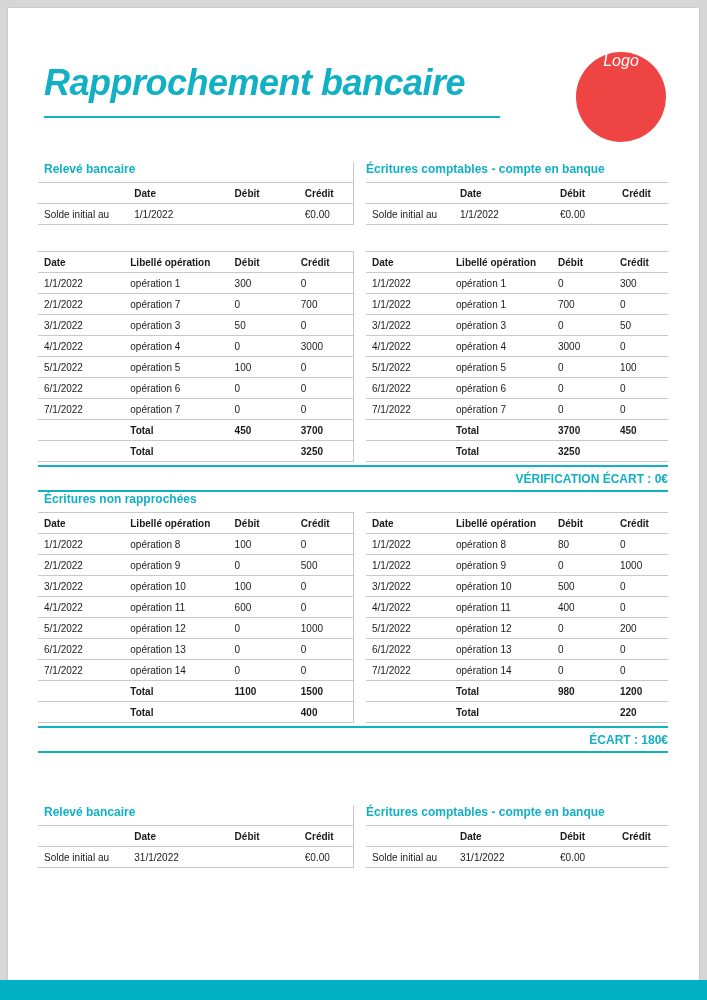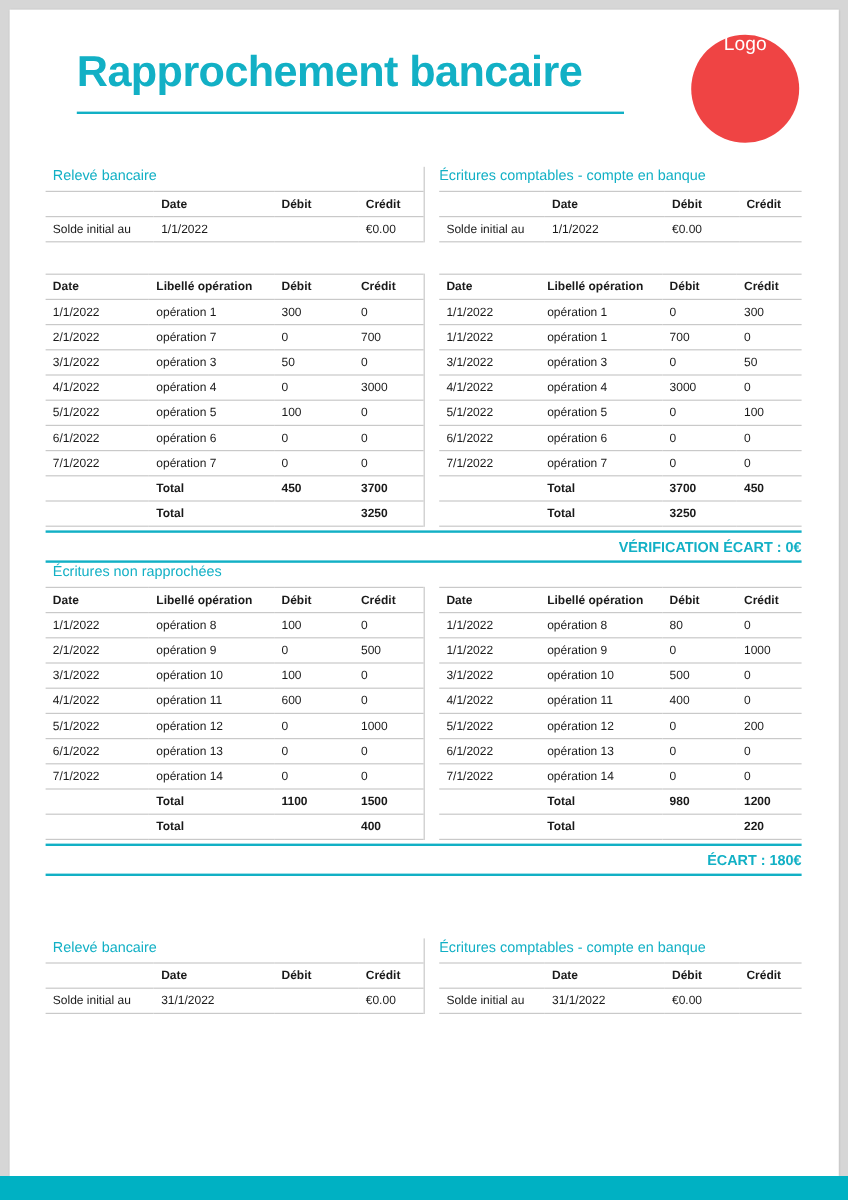--- a/index.html
+++ b/index.html
@@ -16,22 +16,23 @@
     position: absolute;
     left: 8px;
     top: 8px;
     width: 691px;
     height: 972px;
     background: #ffffff;
     box-shadow: 0 0 2px rgba(0,0,0,0.15);
   }
   .doc-header {
     position: relative;
-    margin-top: 33px;
-    padding-left: 56px;
+    margin-top: 56px;
+    padding-left: 36px;
+    font-style: italic;
   }
   .doc-title {
     color: #12b0c5;
     font-size: 36px;
     font-weight: bold;
     letter-spacing: -0.5px;
     line-height: 1.05;
     margin: 0;
   }
   .title-underline {
@@ -53,21 +54,21 @@
     justify-content: center;
     color: #ffffff;
     font-size: 16px;
   }
   .content {
     padding: 0 31px 0 30px;
   }
   .section-heading {
     color: #12b0c5;
     font-size: 12px;
-    font-weight: normal;
+    font-weight: bold;
     margin: 0 0 6px 6px;
   }
   .tables-row {
     display: flex;
     align-items: flex-start;
   }
   .tcol {
     width: 50%;
     box-sizing: border-box;
   }

